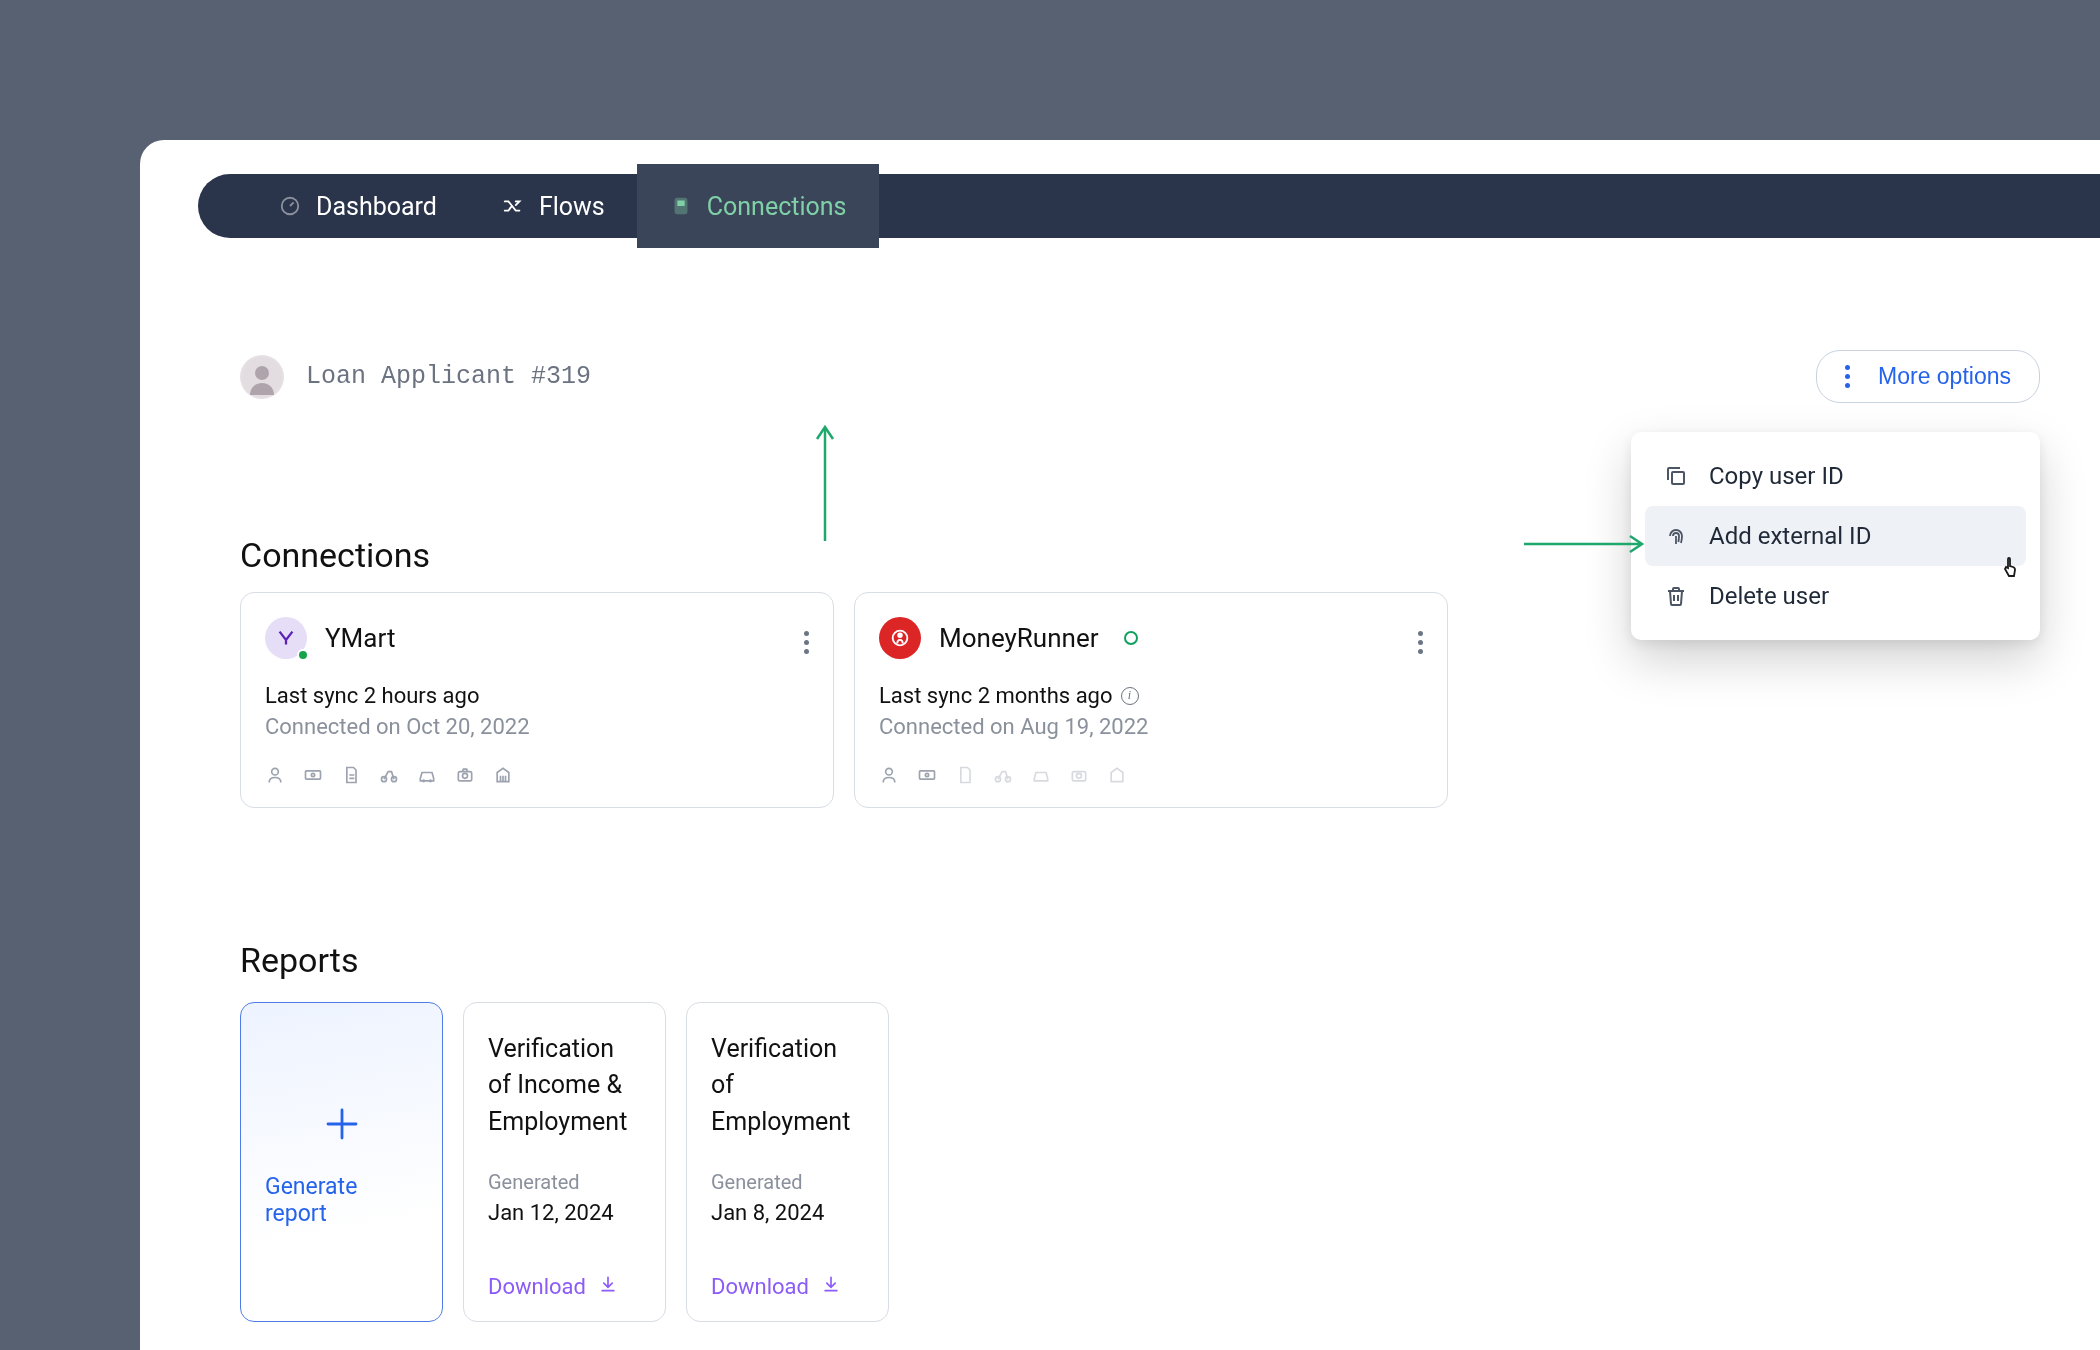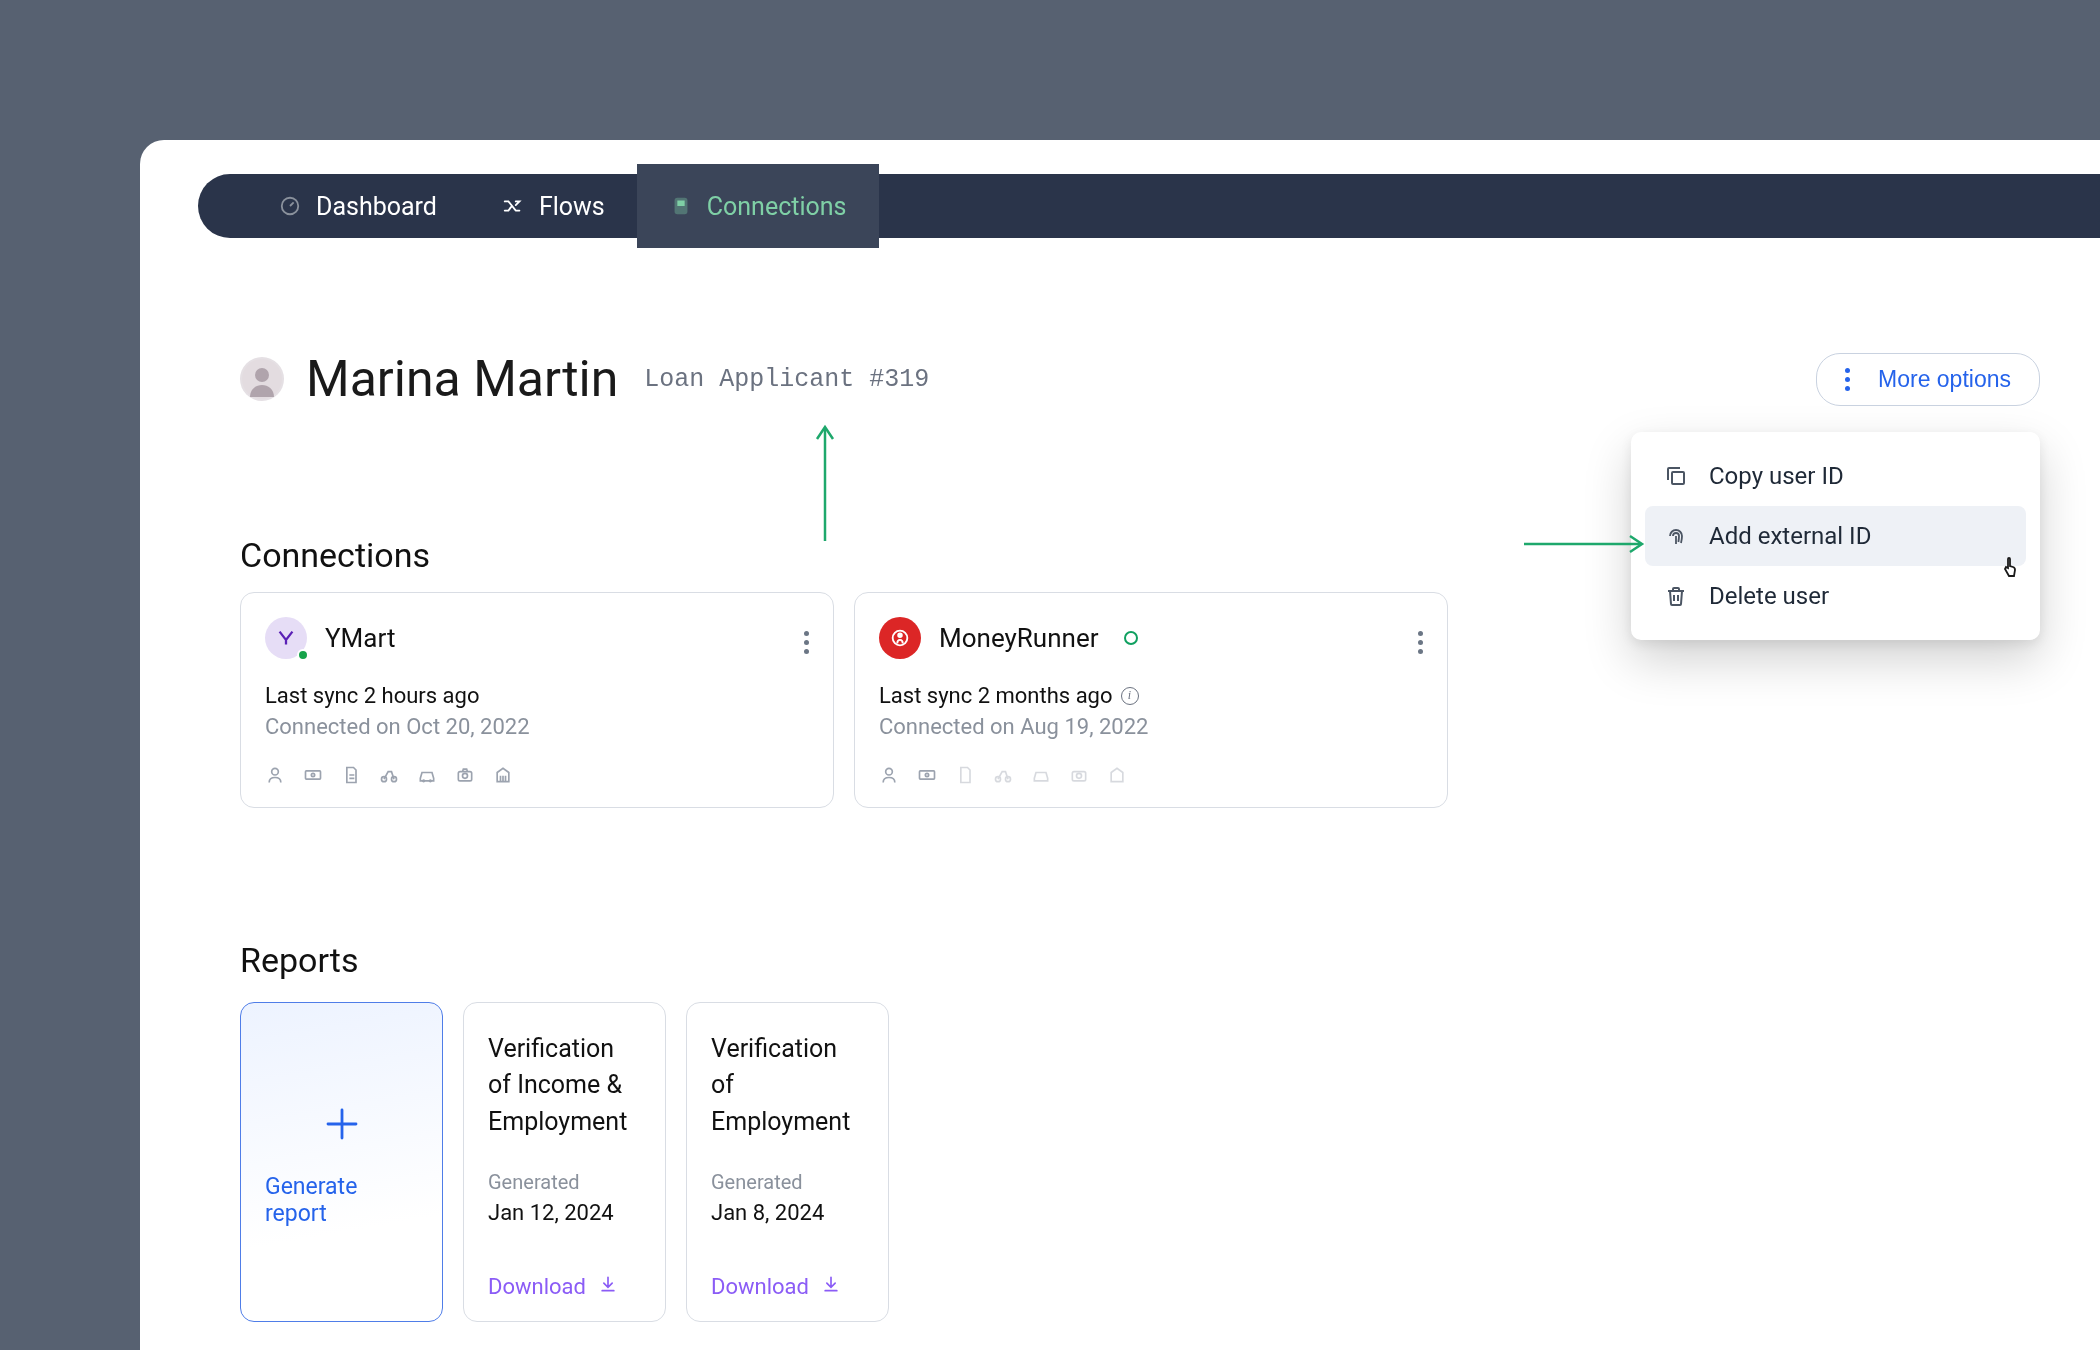--- a/index.html
+++ b/index.html
@@ -367,21 +367,20 @@
   </div>
 
   <div class="header">
     <div class="avatar">
       <svg width="40" height="40" viewBox="0 0 40 40">
           <circle cx="20" cy="20" r="20" fill="#e3dce0"></circle>
           <circle cx="20" cy="16" r="7" fill="#b0a4ac"></circle>
           <path d="M8 38c0-8 6-12 12-12s12 4 12 12" fill="#b0a4ac"></path>
         </svg>
     </div>
-    <div class="page-title">Marina Martin</div>
     <div class="subtitle">Loan Applicant #319</div>
     <button class="more-options-btn">
       <span class="dots-vertical">
           <span></span>
           <span></span>
           <span></span>
         </span>
       <span>More options</span>
     </button>
   </div>

